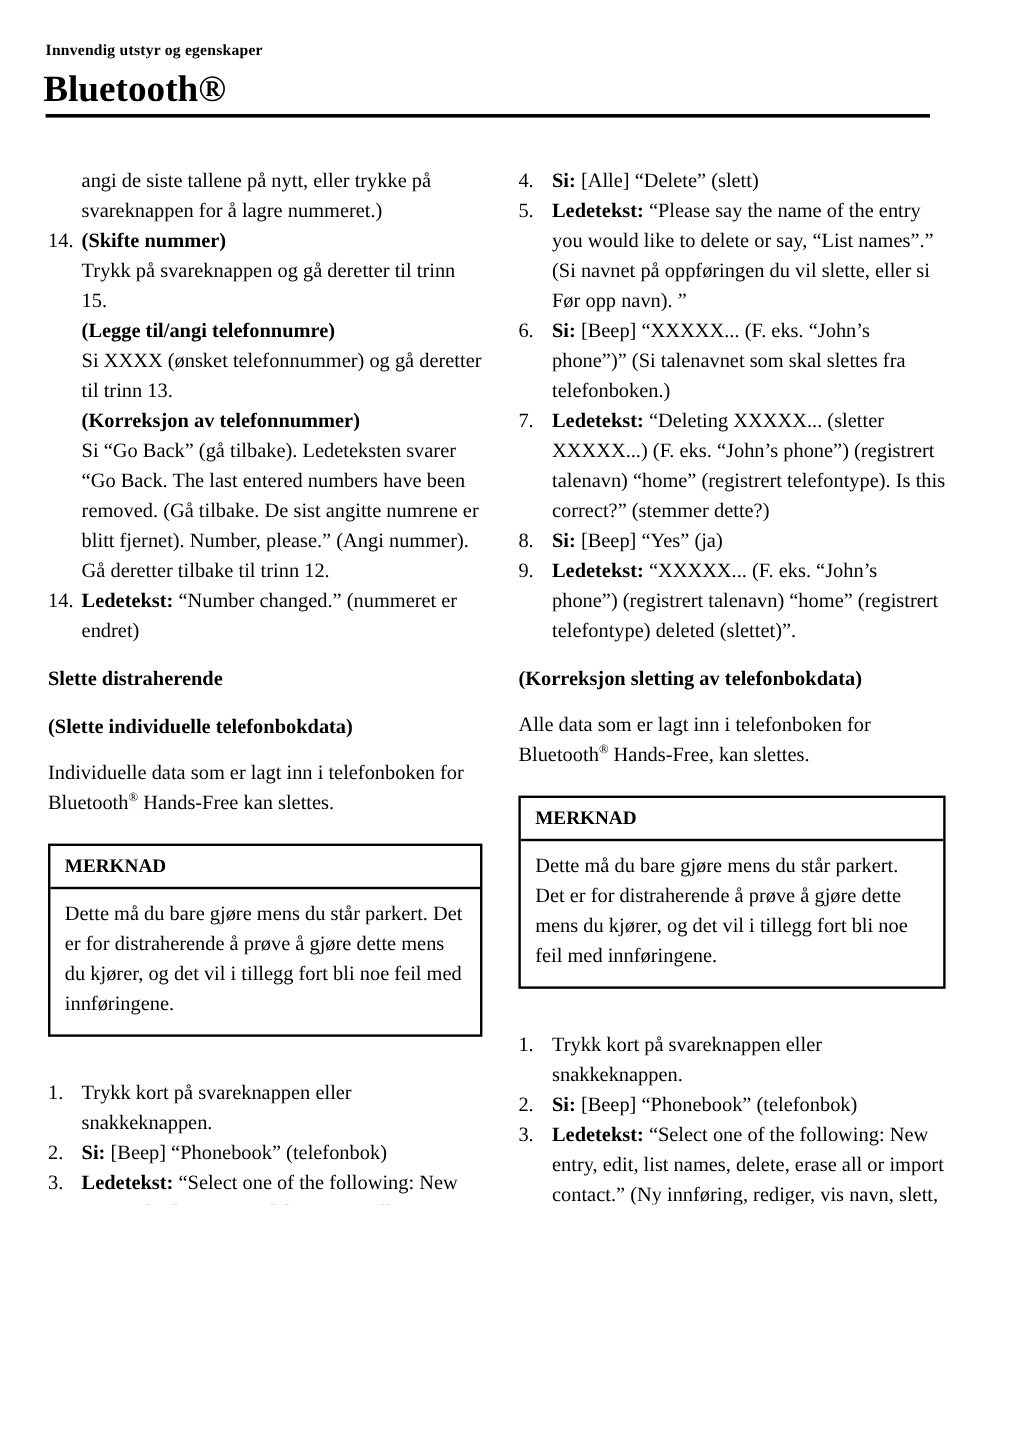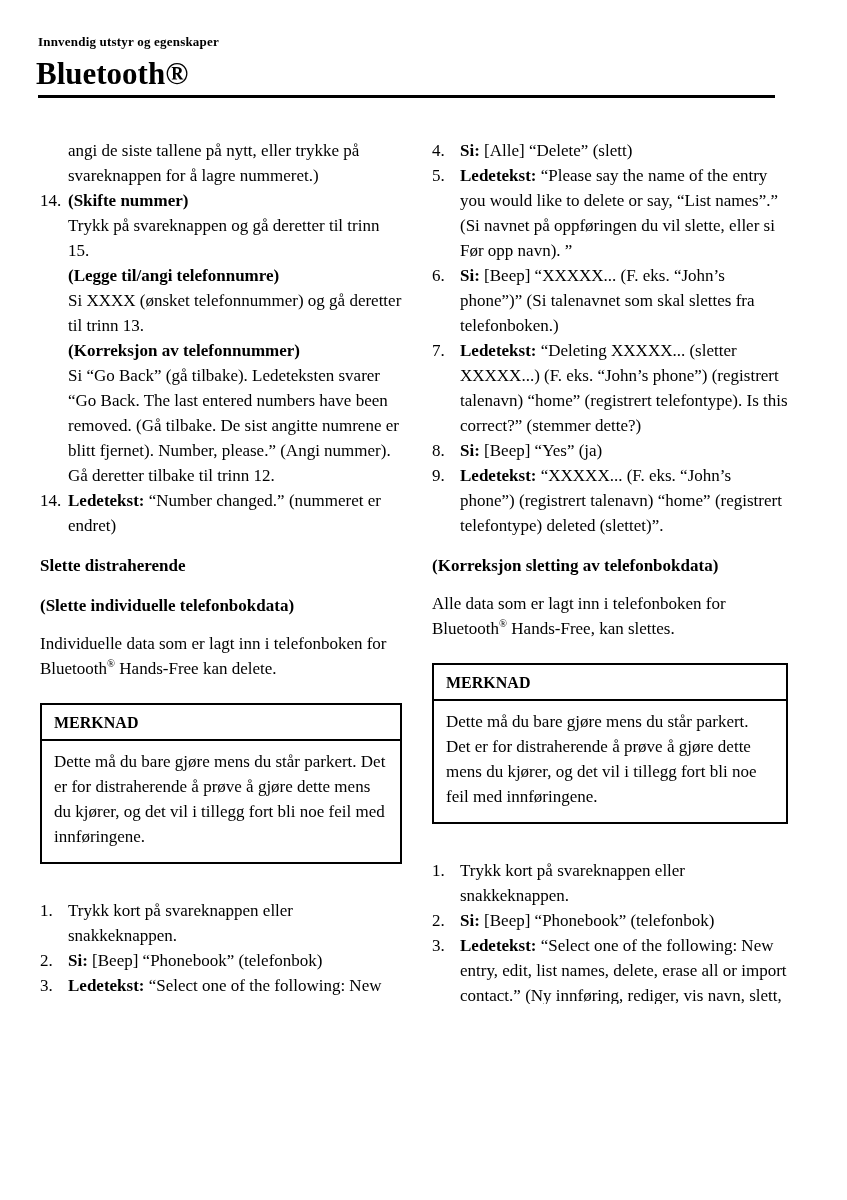--- a/index.html
+++ b/index.html
@@ -52,21 +52,21 @@
     </div>
 
     <div class="li">
       <span class="num">14.</span>
       <div class="litext rich"><span class="b">Ledetekst:</span><span> “Number changed.” (nummeret er endret)</span></div>
     </div>
 
     <div class="h">Slette distraherende</div>
     <div class="h">(Slette individuelle telefonbokdata)</div>
 
-    <p class="para rich"><span>Individuelle data som er lagt inn i telefonboken for Bluetooth</span><sup>®</sup><span> Hands-Free kan delete.</span></p>
+    <p class="para rich"><span>Individuelle data som er lagt inn i telefonboken for Bluetooth</span><sup>®</sup><span> Hands-Free kan slettes.</span></p>
 
     <div class="note">
       <div class="note-title">MERKNAD</div>
       <div class="note-body">Dette må du bare gjøre mens du står parkert. Det er for distraherende å prøve å gjøre dette mens du kjører, og det vil i tillegg fort bli noe feil med innføringene.</div>
     </div>
 
     <div class="steps">
       <div class="li">
         <span class="num">1.</span>
         <div class="litext rich"><span>Trykk kort på svareknappen eller snakkeknappen.</span></div>

